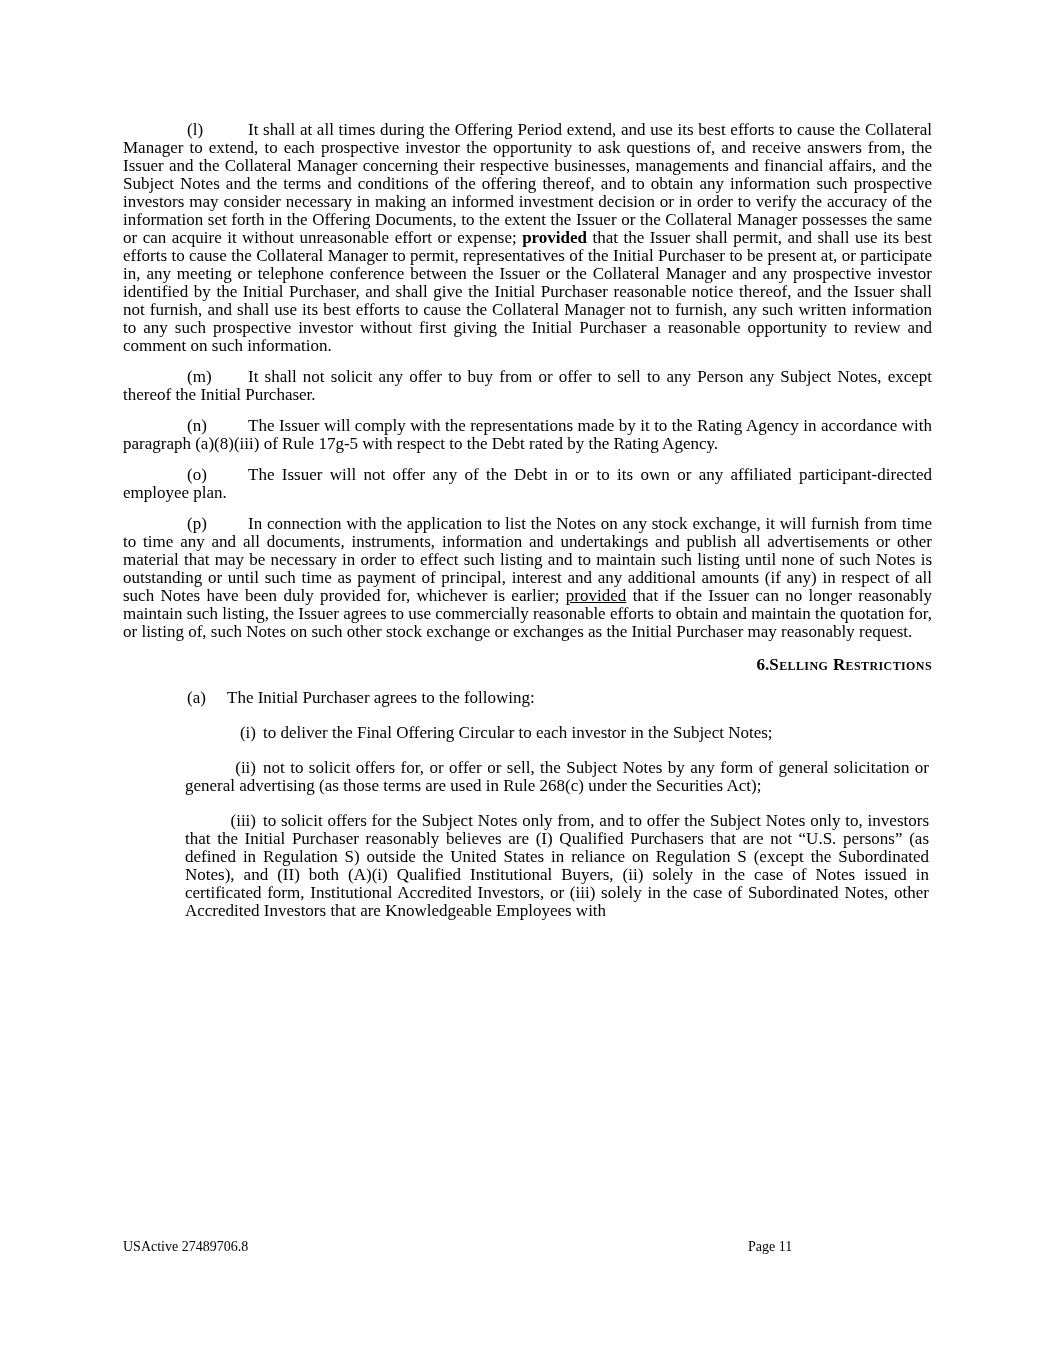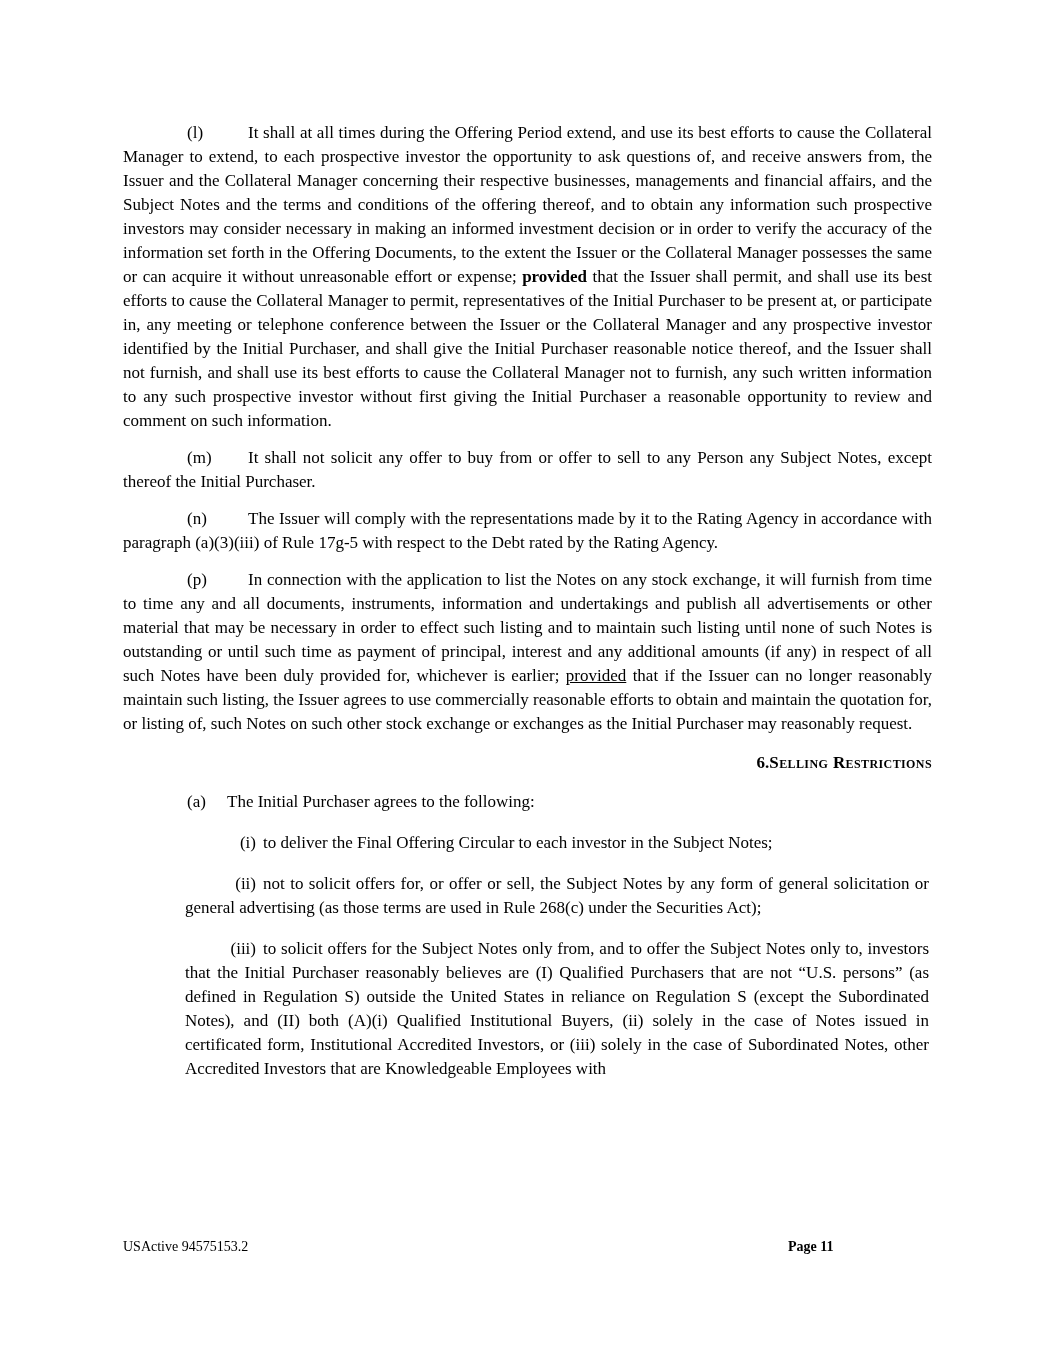--- a/index.html
+++ b/index.html
@@ -11,21 +11,21 @@
     color: #000000;
     font-family: "Liberation Serif", serif;
     overflow: hidden;
   }
   .content {
     position: absolute;
     left: 123px;
     top: 121px;
     width: 809px;
     font-size: 17px;
-    line-height: 24px;
+    line-height: 18px;
     text-align: justify;
   }
   .para { margin: 13px 0 0 0; text-indent: 64px; }
   .para.first { margin-top: 0; }
   .plabel { display: inline-block; width: 61px; text-indent: 0; }
   .kw-b { font-weight: bold; }
   .kw-u { text-decoration: underline; }
   .heading { margin: 15px 0 0 62px; font-weight: bold; text-align: right; }
   .hnum { display: inline-block; width: 63px; }
   .htitle { font-variant: small-caps; letter-spacing: 0.4px; }
@@ -35,49 +35,49 @@
   .slabel { display: inline-block; width: 33px; text-align: right; margin-right: 7px; text-indent: 0; }
   .footer-left {
     position: absolute;
     left: 123px;
     top: 1238px;
     font-size: 14px;
     line-height: 18px;
   }
   .footer-right {
     position: absolute;
-    left: 788px;
+    left: 748px;
     top: 1238px;
     font-size: 14px;
     line-height: 18px;
-    font-weight: bold;
   }
 </style>
 </head>
 <body>
 
 <div class="page">
   <div class="content">
 
     <p class="para first"><span class="plabel">(l)</span><span>It shall at all times during the Offering Period extend, and use its best efforts to cause the Collateral Manager to extend, to each prospective investor the opportunity to ask questions of, and receive answers from, the Issuer and the Collateral Manager concerning their respective businesses, managements and financial affairs, and the Subject Notes and the terms and conditions of the offering thereof, and to obtain any information such prospective investors may consider necessary in making an informed investment decision or in order to verify the accuracy of the information set forth in the Offering Documents, to the extent the Issuer or the Collateral Manager possesses the same or can acquire it without unreasonable effort or expense; </span><span class="kw-b">provided</span><span> that the Issuer shall permit, and shall use its best efforts to cause the Collateral Manager to permit, representatives of the Initial Purchaser to be present at, or participate in, any meeting or telephone conference between the Issuer or the Collateral Manager and any prospective investor identified by the Initial Purchaser, and shall give the Initial Purchaser reasonable notice thereof, and the Issuer shall not furnish, and shall use its best efforts to cause the Collateral Manager not to furnish, any such written information to any such prospective investor without first giving the Initial Purchaser a reasonable opportunity to review and comment on such information.</span></p>
 
     <p class="para"><span class="plabel">(m)</span><span>It shall not solicit any offer to buy from or offer to sell to any Person any Subject Notes, except thereof the Initial Purchaser.</span></p>
 
-    <p class="para"><span class="plabel">(n)</span><span>The Issuer will comply with the representations made by it to the Rating Agency in accordance with paragraph (a)(3)(iii) of Rule 17g-5 with respect to the Debt rated by the Rating Agency.</span></p>
+    <p class="para"><span class="plabel">(n)</span><span>The Issuer will comply with the representations made by it to the Rating Agency in accordance with paragraph (a)(8)(iii) of Rule 17g-5 with respect to the Debt rated by the Rating Agency.</span></p>
 
+    <p class="para"><span class="plabel">(o)</span><span>The Issuer will not offer any of the Debt in or to its own or any affiliated participant-directed employee plan.</span></p>
 
     <p class="para"><span class="plabel">(p)</span><span>In connection with the application to list the Notes on any stock exchange, it will furnish from time to time any and all documents, instruments, information and undertakings and publish all advertisements or other material that may be necessary in order to effect such listing and to maintain such listing until none of such Notes is outstanding or until such time as payment of principal, interest and any additional amounts (if any) in respect of all such Notes have been duly provided for, whichever is earlier; </span><span class="kw-u">provided</span><span> that if the Issuer can no longer reasonably maintain such listing, the Issuer agrees to use commercially reasonable efforts to obtain and maintain the quotation for, or listing of, such Notes on such other stock exchange or exchanges as the Initial Purchaser may reasonably request.</span></p>
 
     <p class="heading"><span class="hnum">6.</span><span class="htitle">Selling Restrictions</span></p>
 
     <p class="para-a"><span class="alabel">(a)</span><span>The Initial Purchaser agrees to the following:</span></p>
 
     <p class="sub"><span class="slabel">(i)</span><span>to deliver the Final Offering Circular to each investor in the Subject Notes;</span></p>
 
     <p class="sub"><span class="slabel">(ii)</span><span>not to solicit offers for, or offer or sell, the Subject Notes by any form of general solicitation or general advertising (as those terms are used in Rule 268(c) under the Securities Act);</span></p>
 
     <p class="sub"><span class="slabel">(iii)</span><span>to solicit offers for the Subject Notes only from, and to offer the Subject Notes only to, investors that the Initial Purchaser reasonably believes are (I) Qualified Purchasers that are not “U.S. persons” (as defined in Regulation S) outside the United States in reliance on Regulation S (except the Subordinated Notes), and (II) both (A)(i) Qualified Institutional Buyers, (ii) solely in the case of Notes issued in certificated form, Institutional Accredited Investors, or (iii) solely in the case of Subordinated Notes, other Accredited Investors that are Knowledgeable Employees with</span></p>
 
   </div>
 
-  <div class="footer-left">USActive 94575153.2</div>
+  <div class="footer-left">USActive 27489706.8</div>
   <div class="footer-right">Page 11</div>
 </div>
 
 </body></html>

